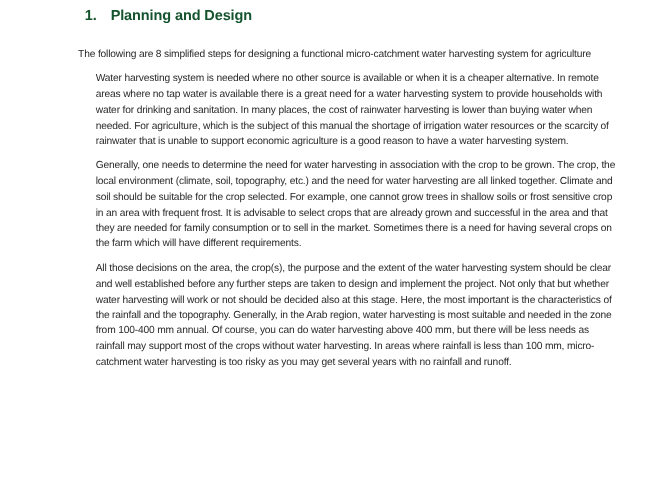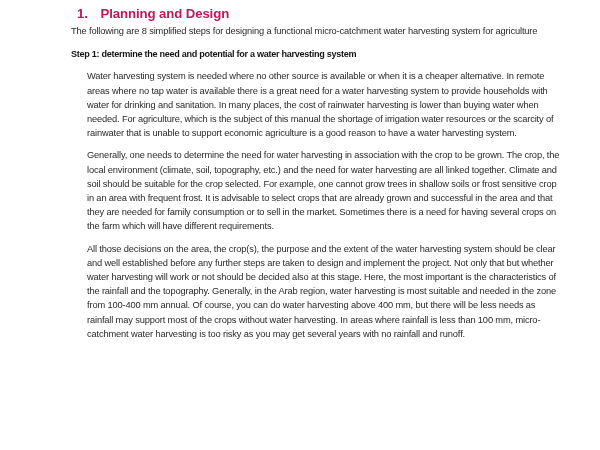--- a/index.html
+++ b/index.html
@@ -10,32 +10,31 @@
     color: #2a2a2a;
     font-size: 9.3px;
     line-height: 14.2px;
     letter-spacing: -0.15px;
   }
   .heading {
     margin: 4px 0 0 6px;
     font-size: 13.2px;
     font-weight: bold;
     line-height: 20px;
-    color: #be185d;
+    color: #14532d;
     letter-spacing: -0.1px;
   }
   .heading .num { display: inline-block; width: 20px; }
   p { margin: 0; }
-  .intro { margin-top: 0; }
+  .intro { margin-top: 18px; }
   .step { margin-top: 9px; font-weight: bold; color: #151515; font-size: 9.1px; letter-spacing: -0.3px; }
   .para { margin-top: 8px; margin-left: 16px; }
 </style>
 </head>
 <body>
 
 <div class="page">
   <h1 class="heading"><span class="num">1.</span> <span>Planning and Design</span></h1>
   <p class="intro">The following are 8 simplified steps for designing a functional micro-catchment water harvesting system for agriculture</p>
-  <p class="step">Step 1: determine the need and potential for a water harvesting system</p>
   <p class="para">Water harvesting system is needed where no other source is available or when it is a cheaper alternative. In remote areas where no tap water is available there is a great need for a water harvesting system to provide households with water for drinking and sanitation. In many places, the cost of rainwater harvesting is lower than buying water when needed. For agriculture, which is the subject of this manual the shortage of irrigation water resources or the scarcity of rainwater that is unable to support economic agriculture is a good reason to have a water harvesting system.</p>
   <p class="para">Generally, one needs to determine the need for water harvesting in association with the crop to be grown. The crop, the local environment (climate, soil, topography, etc.) and the need for water harvesting are all linked together. Climate and soil should be suitable for the crop selected. For example, one cannot grow trees in shallow soils or frost sensitive crop in an area with frequent frost. It is advisable to select crops that are already grown and successful in the area and that they are needed for family consumption or to sell in the market. Sometimes there is a need for having several crops on the farm which will have different requirements.</p>
   <p class="para">All those decisions on the area, the crop(s), the purpose and the extent of the water harvesting system should be clear and well established before any further steps are taken to design and implement the project. Not only that but whether water harvesting will work or not should be decided also at this stage. Here, the most important is the characteristics of the rainfall and the topography. Generally, in the Arab region, water harvesting is most suitable and needed in the zone from 100-400 mm annual. Of course, you can do water harvesting above 400 mm, but there will be less needs as rainfall may support most of the crops without water harvesting. In areas where rainfall is less than 100 mm, micro-catchment water harvesting is too risky as you may get several years with no rainfall and runoff.</p>
 </div>
 
 </body></html>

